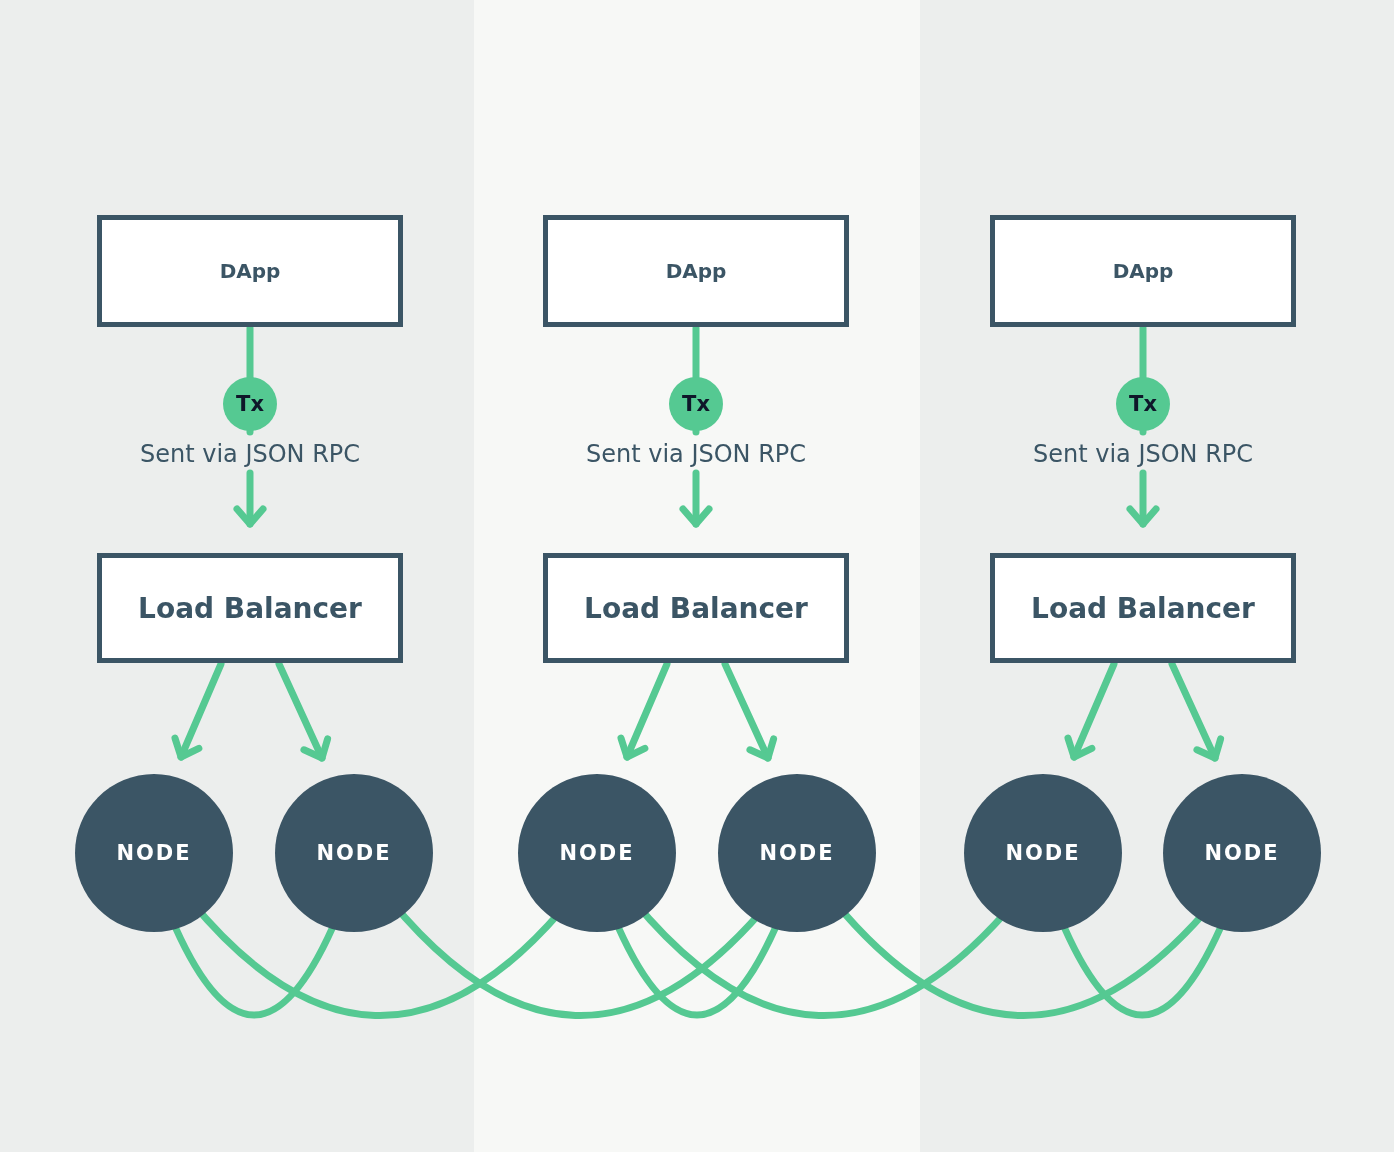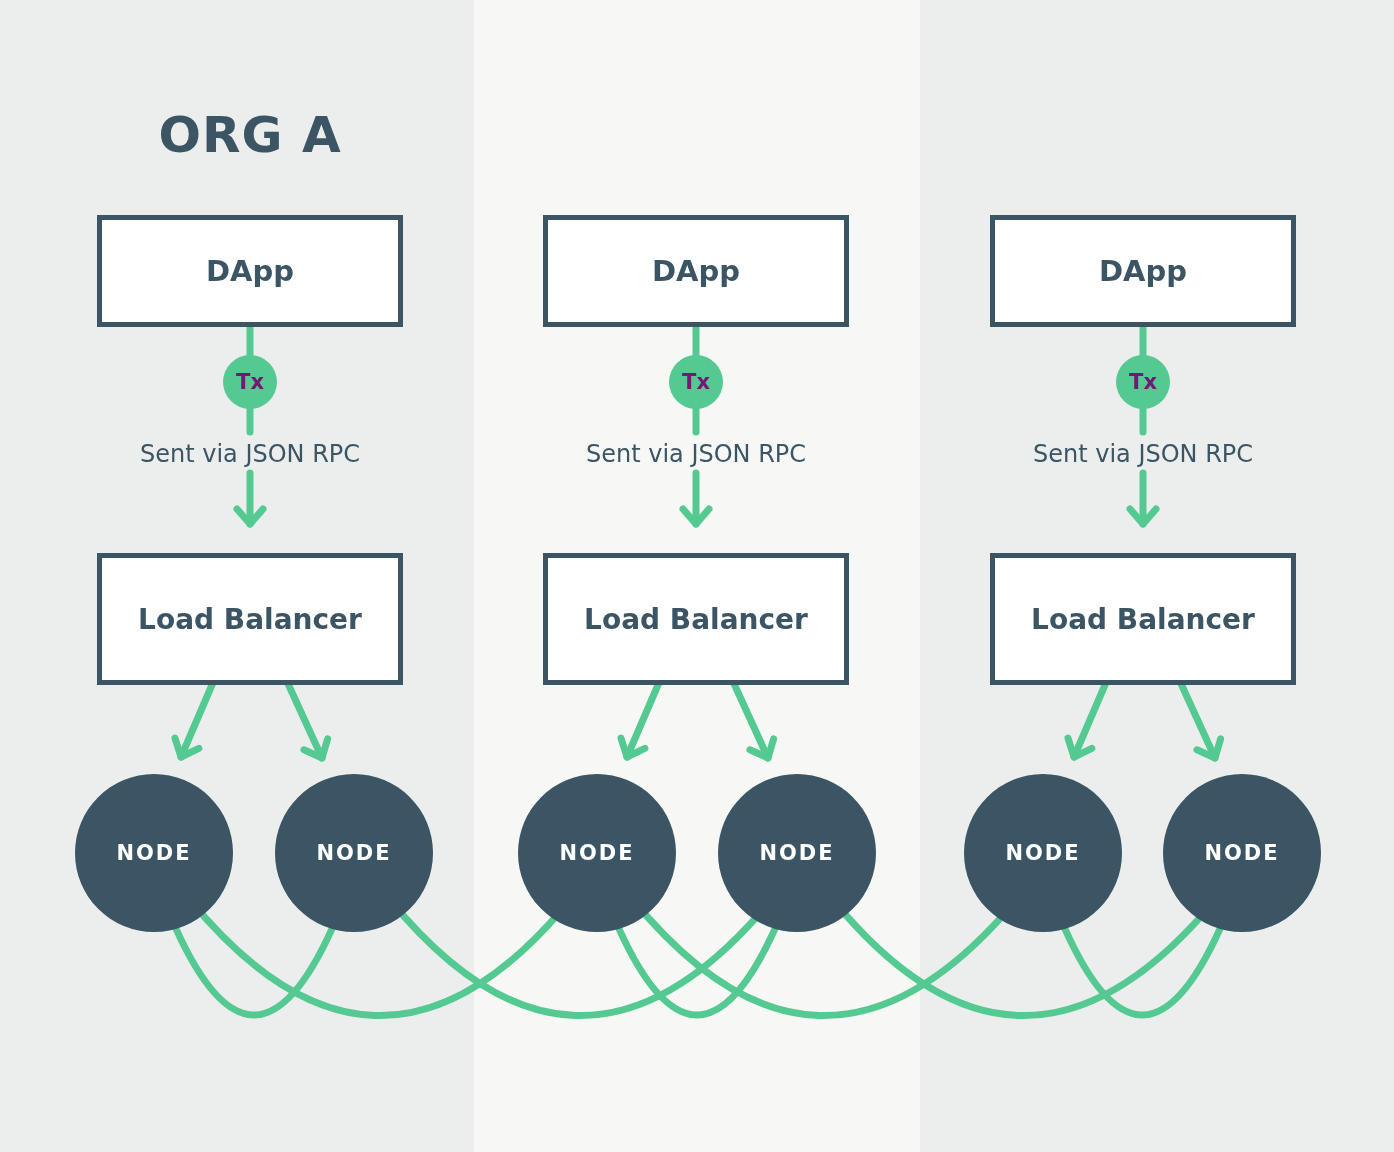--- a/index.html
+++ b/index.html
@@ -23,25 +23,25 @@
   .org-title{
     position:absolute;top:110px;left:-60px;right:-60px;text-align:center;
     font-size:50px;font-weight:bold;color:var(--slate,#3b5565);letter-spacing:1px;line-height:1;
   }
   .dbox{
     position:absolute;left:0;width:306px;box-sizing:border-box;
     background:var(--box-fill,#fff);border:5px solid var(--slate,#3b5565);
     display:flex;align-items:center;justify-content:center;
     font-weight:bold;color:var(--slate,#3b5565);
   }
-  .dapp{top:215px;height:112px;font-size:29px;}
-  .lb{top:553px;height:132px;font-size:28px;}
+  .dapp{top:215px;height:112px;font-size:20px;}
+  .lb{top:553px;height:110px;font-size:28px;}
   .tx-badge{
-    position:absolute;left:126px;top:355px;width:54px;height:54px;border-radius:50%;
-    background:var(--green,#55c992);color:#701a75;font-weight:bold;font-size:21px;
+    position:absolute;left:126px;top:377px;width:54px;height:54px;border-radius:50%;
+    background:var(--green,#55c992);color:#0f172a;font-weight:bold;font-size:21px;
     display:flex;align-items:center;justify-content:center;
   }
   .rpc-label{
     position:absolute;top:441px;left:-70px;right:-70px;text-align:center;
     font-size:24px;color:var(--slate,#3b5565);line-height:1.1;
   }
   .node{
     position:absolute;top:774px;width:158px;height:158px;border-radius:50%;
     background:var(--slate,#3b5565);color:var(--node-text,#fff);
     font-weight:bold;font-size:21px;letter-spacing:2px;
@@ -90,21 +90,20 @@
       <path class="gline" d="M613 915 Q697 1115 781 915"></path>
       <path class="gline" d="M1059 915 Q1142 1115 1226 915"></path>
       <path class="gline" d="M190 900 Q375 1125 560 912"></path>
       <path class="gline" d="M390 900 Q575 1125 761 912"></path>
       <path class="gline" d="M633 900 Q818 1125 1006 912"></path>
       <path class="gline" d="M833 900 Q1018 1125 1205 912"></path>
     </g>
   </svg>
 
   <div class="org-col col-a">
-    <div class="org-title">ORG A</div>
     <div class="dbox dapp">
       <span>DApp</span>
     </div>
     <div class="tx-badge">
       <span>Tx</span>
     </div>
     <div class="rpc-label">Sent via JSON RPC</div>
     <div class="dbox lb">
       <span>Load Balancer</span>
     </div>

